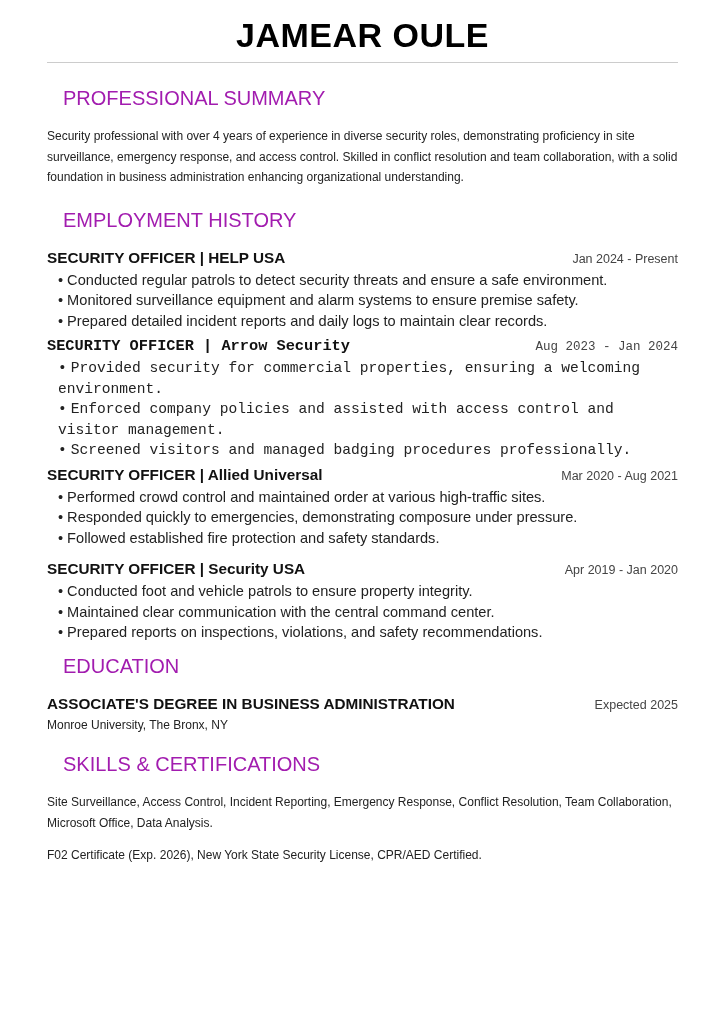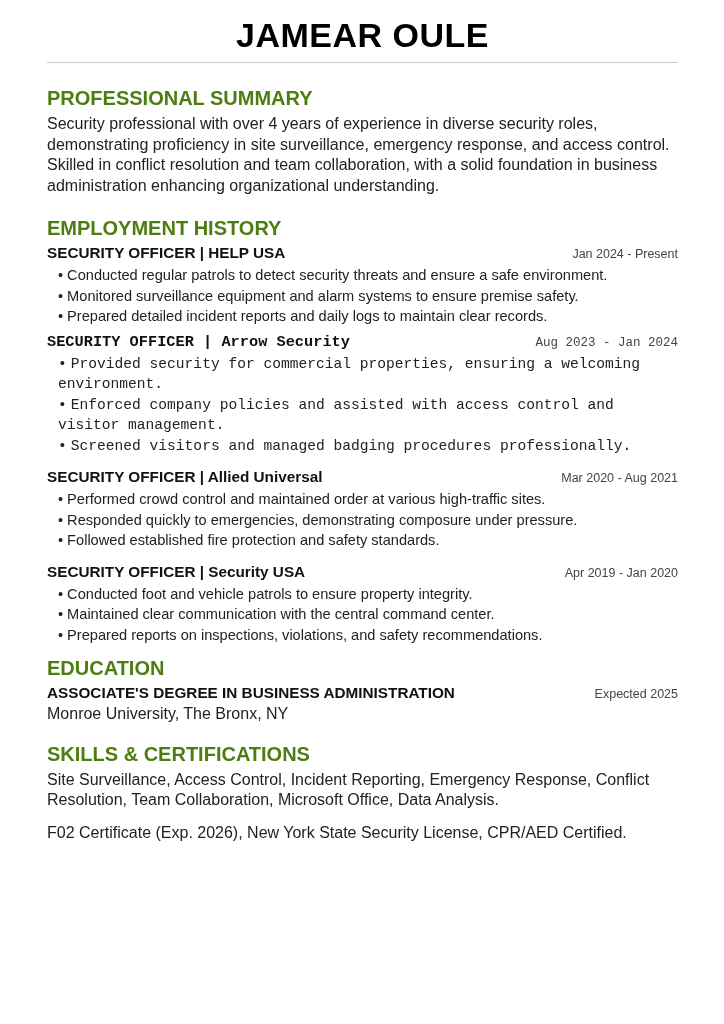--- a/index.html
+++ b/index.html
@@ -37,29 +37,29 @@
       color: #444444;
       margin-top: 8px;
       line-height: 16px;
     }
     .divider {
       height: 1px;
       background: #cccccc;
       margin-top: 8px;
     }
     .section-title {
-      font-weight: bold;
+      font-weight: normal;
       font-size: 20px;
-      color: #4d7c0f;
-      margin: 0;
+      color: #a21caf;
+      margin: 16px;
       line-height: 24px;
     }
     .summary-title { margin-top: 23px; }
     .body-text {
-      font-size: 16px;
+      font-size: 12px;
       line-height: 20.5px;
       color: #222222;
       margin-top: 4px;
     }
     .job {
       margin-top: 0;
     }
     .job-head {
       display: flex;
       justify-content: space-between;
@@ -126,21 +126,21 @@
         <span class="job-title">SECURITY OFFICER | Arrow Security</span>
         <span class="job-date">Aug 2023 - Jan 2024</span>
       </div>
       <ul class="bullets">
         <li>Provided security for commercial properties, ensuring a welcoming environment.</li>
         <li>Enforced company policies and assisted with access control and visitor management.</li>
         <li>Screened visitors and managed badging procedures professionally.</li>
       </ul>
     </div>
 
-    <div class="job" style="margin-top:11px;">
+    <div class="job" style="margin-top:4px;">
       <div class="job-head">
         <span class="job-title">SECURITY OFFICER | Allied Universal</span>
         <span class="job-date">Mar 2020 - Aug 2021</span>
       </div>
       <ul class="bullets">
         <li>Performed crowd control and maintained order at various high-traffic sites.</li>
         <li>Responded quickly to emergencies, demonstrating composure under pressure.</li>
         <li>Followed established fire protection and safety standards.</li>
       </ul>
     </div>

